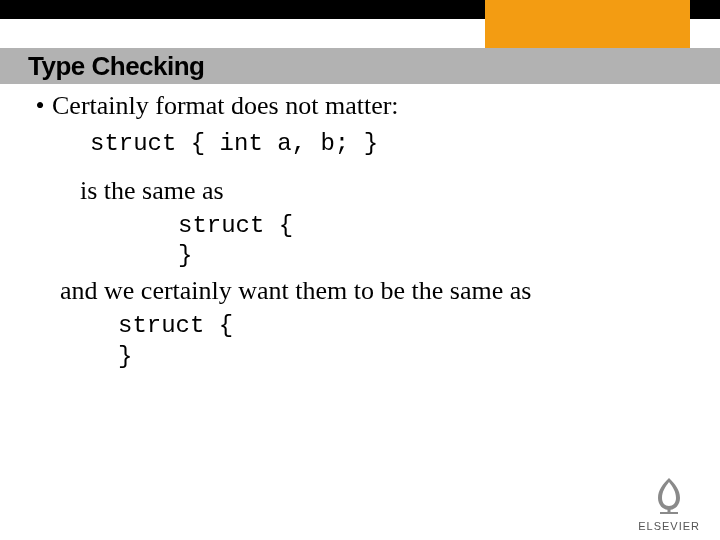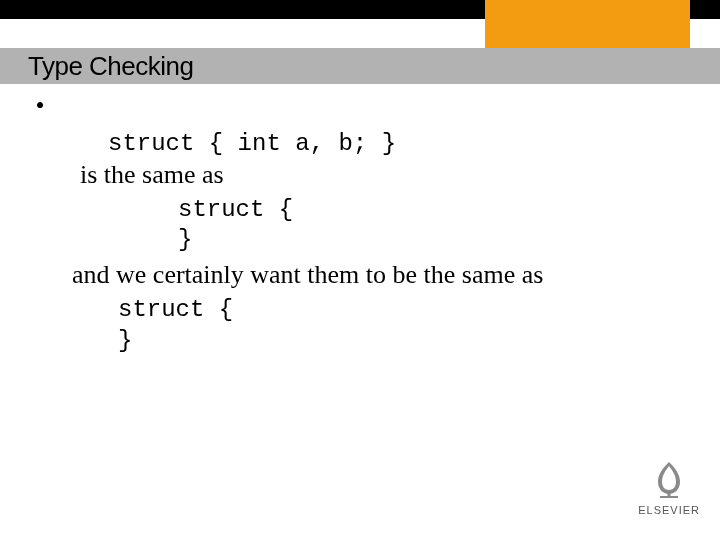--- a/index.html
+++ b/index.html
@@ -35,21 +35,21 @@
     left: 0;
     right: 0;
     height: 36px;
     background: #b2b2b2;
   }
   .title {
     position: absolute;
     top: 48px;
     left: 28px;
     font-family: Arial, Helvetica, sans-serif;
-    font-weight: 400;
+    font-weight: 700;
     font-size: 26px;
     line-height: 36px;
     color: #000;
     letter-spacing: -0.5px;
   }
   .content {
     position: absolute;
     top: 88px;
     left: 28px;
     right: 28px;
@@ -65,30 +65,30 @@
     width: 24px;
     flex: 0 0 24px;
     text-align: center;
     font-size: 26px;
   }
   .mono {
     font-family: "Courier New", Courier, monospace;
     font-size: 24px;
     white-space: pre;
   }
-  .ind1 { margin-left: 80px; margin-top:6px;}
-  .line-same { margin-left: 52px; margin-top:0; }
+  .ind1 { margin-left: 62px; margin-top:6px;}
+  .line-same { margin-left: 52px; margin-top:16px; }
   .code-block2 { margin-left: 150px; margin-top:4px; line-height:1.25;}
-  .line-and  { margin-left: 44px; margin-top:4px; }
+  .line-and  { margin-left: 32px; margin-top:4px; }
   .code-block3 { margin-left: 90px; margin-top:2px; line-height:1.3;}
   .code-block3 .inner { margin-left: 70px; }
   .logo {
     position: absolute;
     right: 20px;
-    bottom: 24px;
+    bottom: 8px;
     text-align: center;
     font-family: Arial, sans-serif;
   }
   .logo svg { display:block; margin:0 auto 2px auto;}
   .logo-text {
     font-size: 11px;
     letter-spacing: 1px;
     color: #555;
   }
 </style>
@@ -97,20 +97,21 @@
 
 <div class="top-strip"></div>
 <div class="orange-block"></div>
 <div class="header-gray"></div>
 <div class="title">Type Checking</div>
 
 <div class="content">
 
   <div class="bullet-row">
     <div class="bullet-dot">•</div>
+    <div>Certainly format does not matter:</div>
   </div>
 
   <div class="mono ind1">struct { int a, b; }</div>
 
   <div class="line-same">is the same as</div>
 
   <div class="code-block2">
     <div class="mono">struct {</div>
     <div class="mono">}</div>
   </div>

